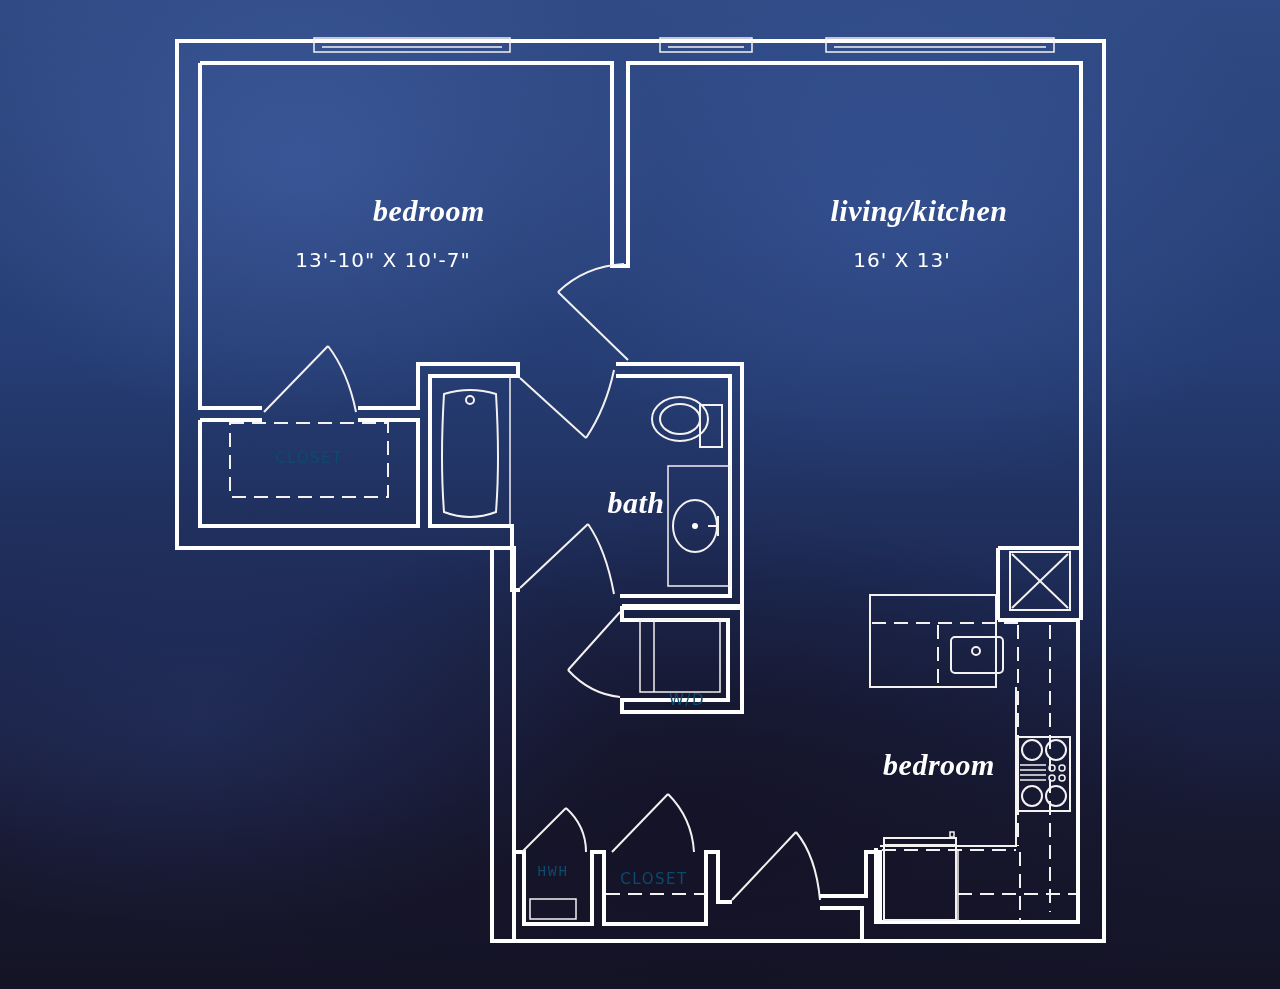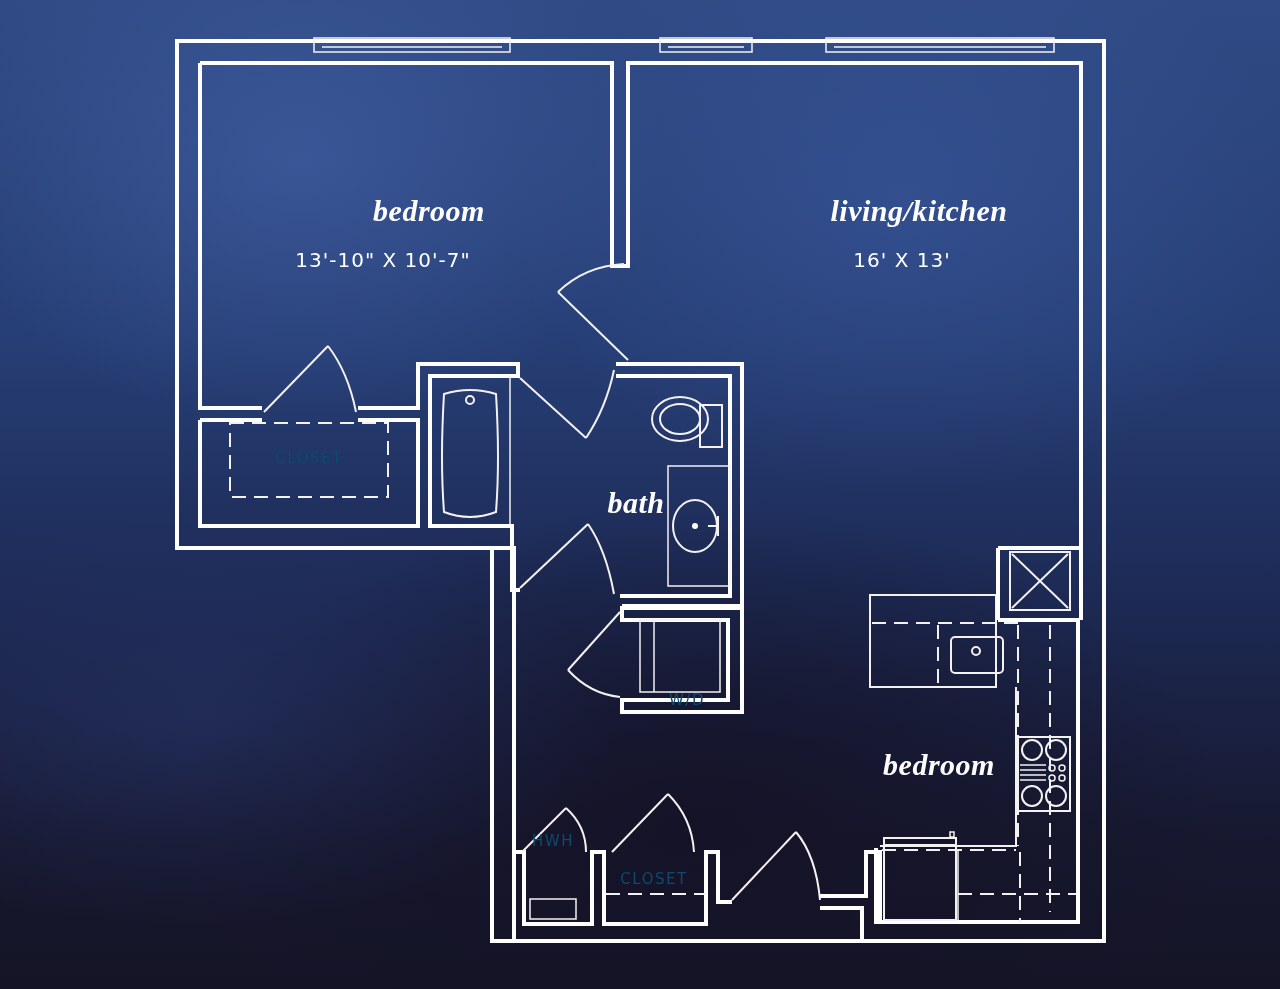--- a/index.html
+++ b/index.html
@@ -184,14 +184,14 @@
 <div class="label-dim" style="left:383px; top:248px;">13'-10" X 10'-7"</div>
 
 <div class="label-room" style="left:871px; top:194px;">living/kitchen</div>
 <div class="label-dim" style="left:902px; top:248px;">16' X 13'</div>
 
 <div class="label-room" style="left:588px; top:486px;">bath</div>
 <div class="label-room" style="left:891px; top:748px;">bedroom</div>
 
 <div class="label-small" style="left:309px; top:449px;">CLOSET</div>
 <div class="label-small" style="left:687px; top:649px;margin-top:42px;">W/D</div>
-<div class="label-small" style="left:553px; top:832px;">HWH</div>
+<div class="label-small" style="left:553px; top:864px;font-family:Liberation Mono, monospace;">HWH</div>
 <div class="label-small" style="left:654px; top:870px;">CLOSET</div>
 
 </body></html>

